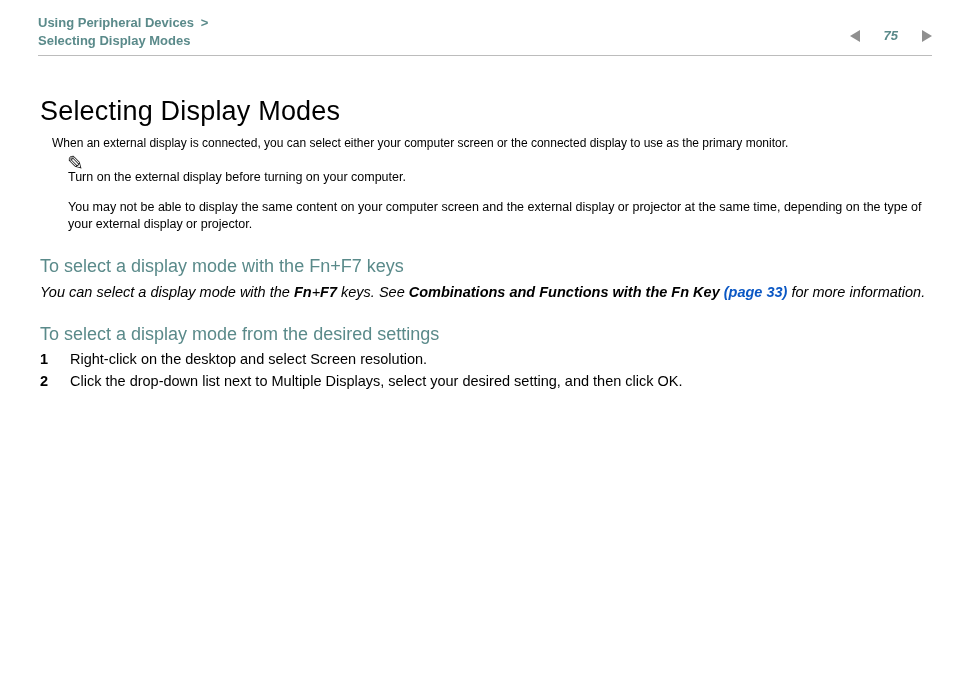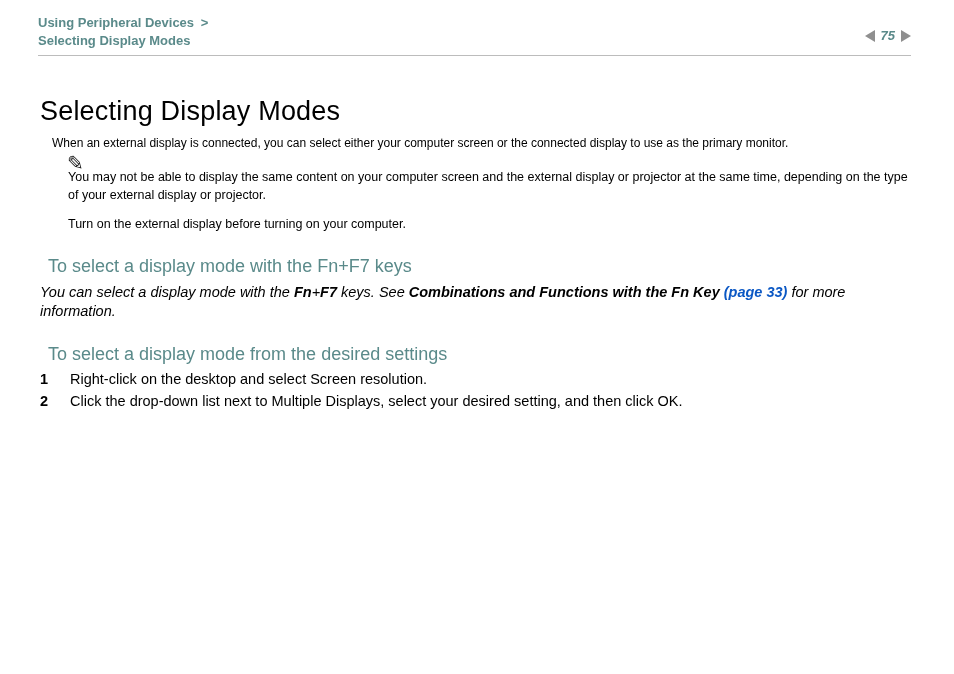--- a/index.html
+++ b/index.html
@@ -12,42 +12,42 @@
   body{
     width:954px;
     height:674px;
     background:#fff;
     font-family:Arial, Helvetica, sans-serif;
     color:var(--black);
     overflow:hidden;
     box-sizing:border-box;
   }
   .page{
-    padding:14px 43px 0 38px;
+    padding:14px 22px 0 38px;
   }
   .header{
     display:flex;
     align-items:flex-start;
     justify-content:space-between;
     padding-bottom:6px;
     border-bottom:1px solid var(--rule);
   }
   .breadcrumb{
     font-size:13px;
     line-height:1.35;
     font-weight:bold;
     color:var(--teal);
   }
   .breadcrumb .gt{
     margin-left:3px;
   }
   .pager{
     display:flex;
     align-items:center;
-    gap:6px;
+    gap:24px;
     padding-top:14px;
   }
   .pager .num{
     font-size:13px;
     font-weight:bold;
     font-style:italic;
     color:var(--teal);
   }
   .arrow{
     display:inline-block;
@@ -90,21 +90,21 @@
     color:#222;
     font-family:"Segoe UI Symbol","Apple Symbols",Arial,sans-serif;
   }
   .note-p{
     margin:0 0 12px 0;
   }
   h2{
     font-weight:400;
     color:var(--teal);
     font-size:18px;
-    margin:22px 0 6px 8px;
+    margin:22px 0 6px 0;
   }
   .body-p{
     font-size:14.5px;
     line-height:1.35;
     margin:0 0 6px 0;
     font-style:italic;
   }
   .body-p .b{font-weight:bold;}
   .link{color:var(--link);font-weight:bold;}
   ol.steps{
@@ -144,22 +144,22 @@
   </div>
 
   <div class="content">
 
     <h1>Selecting Display Modes</h1>
 
     <p class="intro">When an external display is connected, you can select either your computer screen or the connected display to use as the primary monitor.</p>
 
     <div class="note">
       <span class="pen">✎</span>
+      <p class="note-p">Turn on the external display before turning on your computer.</p>
       <p class="note-p">You may not be able to display the same content on your computer screen and the external display or projector at the same time, depending on the type of your external display or projector.</p>
-      <p class="note-p">Turn on the external display before turning on your computer.</p>
     </div>
 
     <h2>To select a display mode with the Fn+F7 keys</h2>
     <p class="body-p">
       <span>You can select a display mode with the </span><span class="b">Fn</span><span>+</span><span class="b">F7</span><span> keys. See </span><span class="b">Combinations and Functions with the Fn Key </span><span class="link">(page 33)</span><span> for more information.</span>
     </p>
 
     <h2>To select a display mode from the desired settings</h2>
     <ol class="steps">
       <li>

